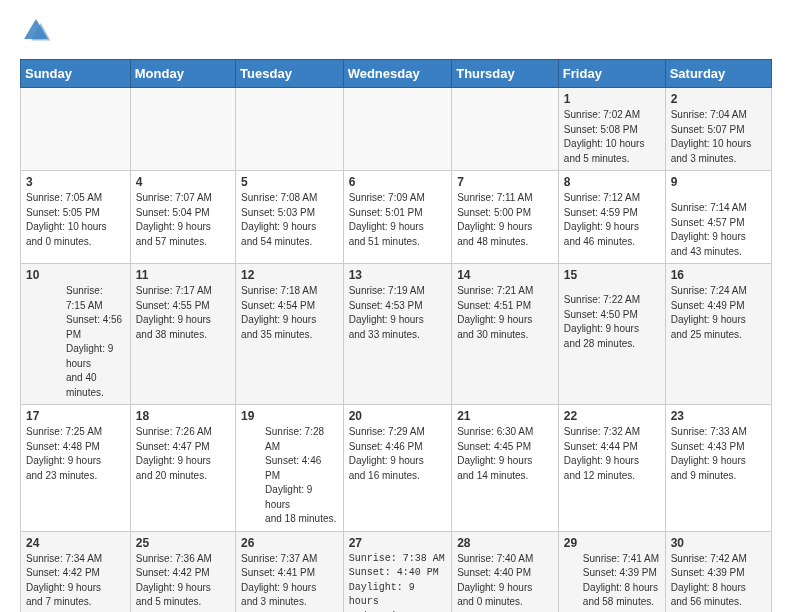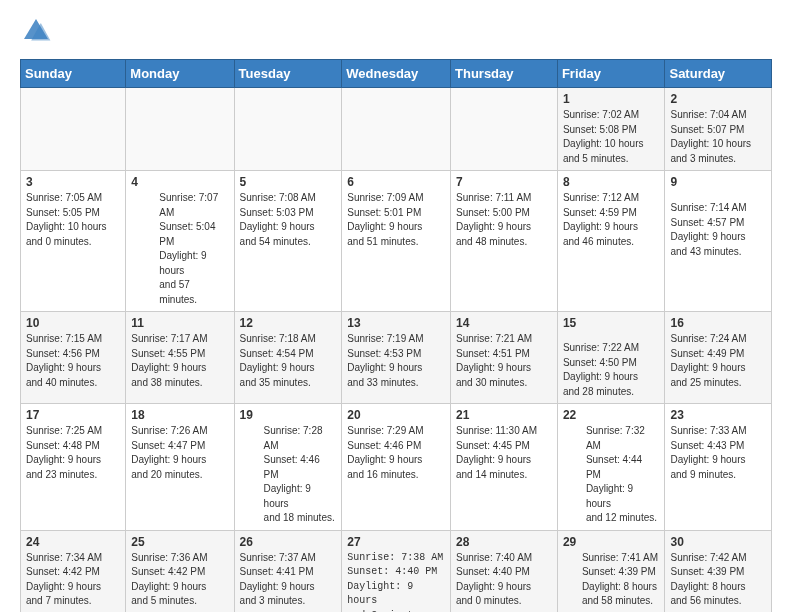--- a/index.html
+++ b/index.html
@@ -109,21 +109,21 @@
         <tr>
           <td>
             <span class="day-number">3</span>
             <div class="day-info" style="white-space: pre-line;">Sunrise: 7:05 AM
 Sunset: 5:05 PM
 Daylight: 10 hours
 and 0 minutes.</div>
           </td>
           <td>
             <span class="day-number">4</span>
-            <div class="day-info" style="white-space: pre-line; margin-left: 28px;">Sunrise: 7:07 AM
+            <div class="day-info" style="white-space: pre-line;">Sunrise: 7:07 AM
 Sunset: 5:04 PM
 Daylight: 9 hours
 and 57 minutes.</div>
           </td>
           <td>
             <span class="day-number">5</span>
             <div class="day-info" style="white-space: pre-line;">Sunrise: 7:08 AM
 Sunset: 5:03 PM
 Daylight: 9 hours
 and 54 minutes.</div>
@@ -153,21 +153,21 @@
             <span class="day-number">9</span>
             <div class="day-info" style="white-space: pre-line; margin-top: 12px;">Sunrise: 7:14 AM
 Sunset: 4:57 PM
 Daylight: 9 hours
 and 43 minutes.</div>
           </td>
         </tr>
         <tr>
           <td>
             <span class="day-number">10</span>
-            <div class="day-info" style="white-space: pre-line;">Sunrise: 7:15 AM
+            <div class="day-info" style="white-space: pre-line; margin-left: 40px;">Sunrise: 7:15 AM
 Sunset: 4:56 PM
 Daylight: 9 hours
 and 40 minutes.</div>
           </td>
           <td>
             <span class="day-number">11</span>
             <div class="day-info" style="white-space: pre-line;">Sunrise: 7:17 AM
 Sunset: 4:55 PM
 Daylight: 9 hours
 and 38 minutes.</div>
@@ -232,28 +232,28 @@
           </td>
           <td>
             <span class="day-number">20</span>
             <div class="day-info" style="white-space: pre-line;">Sunrise: 7:29 AM
 Sunset: 4:46 PM
 Daylight: 9 hours
 and 16 minutes.</div>
           </td>
           <td>
             <span class="day-number">21</span>
-            <div class="day-info" style="white-space: pre-line;">Sunrise: 11:30 AM
+            <div class="day-info" style="white-space: pre-line;">Sunrise: 6:30 AM
 Sunset: 4:45 PM
 Daylight: 9 hours
 and 14 minutes.</div>
           </td>
           <td>
             <span class="day-number">22</span>
-            <div class="day-info" style="white-space: pre-line; margin-left: 23px;">Sunrise: 7:32 AM
+            <div class="day-info" style="white-space: pre-line;">Sunrise: 7:32 AM
 Sunset: 4:44 PM
 Daylight: 9 hours
 and 12 minutes.</div>
           </td>
           <td>
             <span class="day-number">23</span>
             <div class="day-info" style="white-space: pre-line;">Sunrise: 7:33 AM
 Sunset: 4:43 PM
 Daylight: 9 hours
 and 9 minutes.</div>

